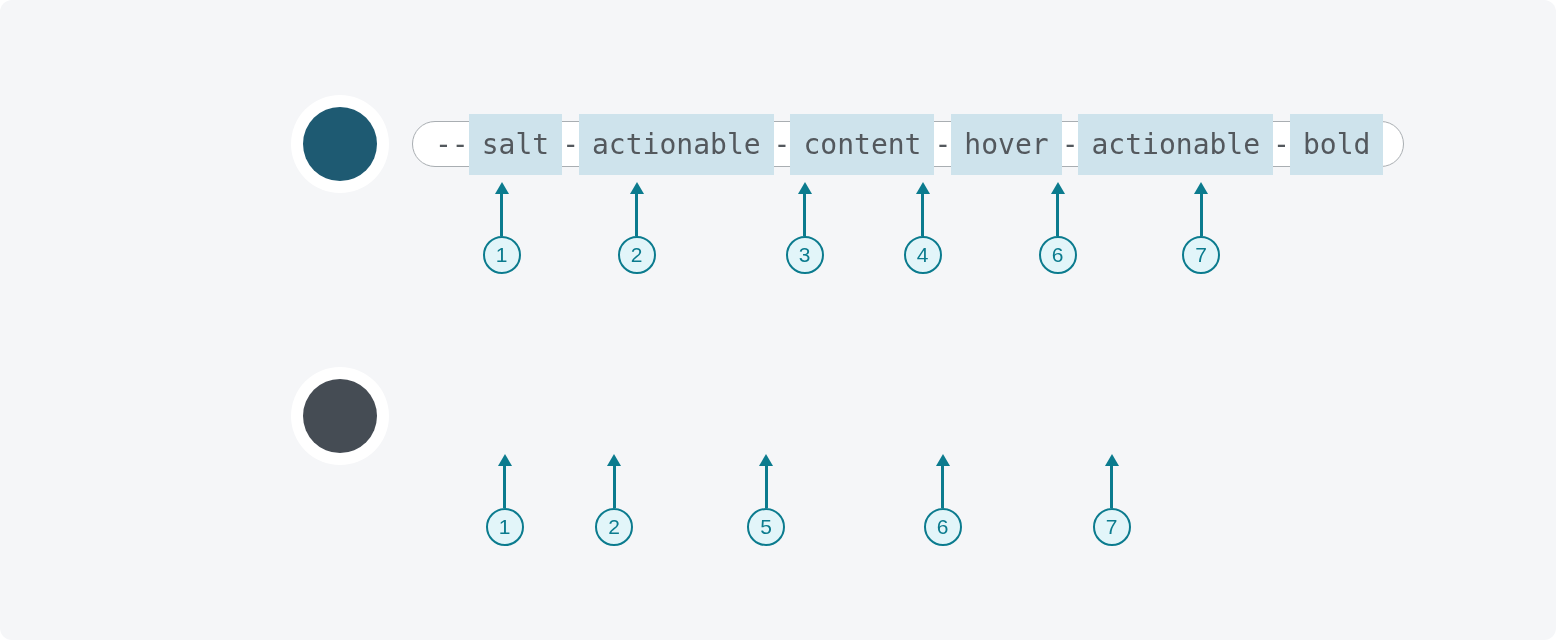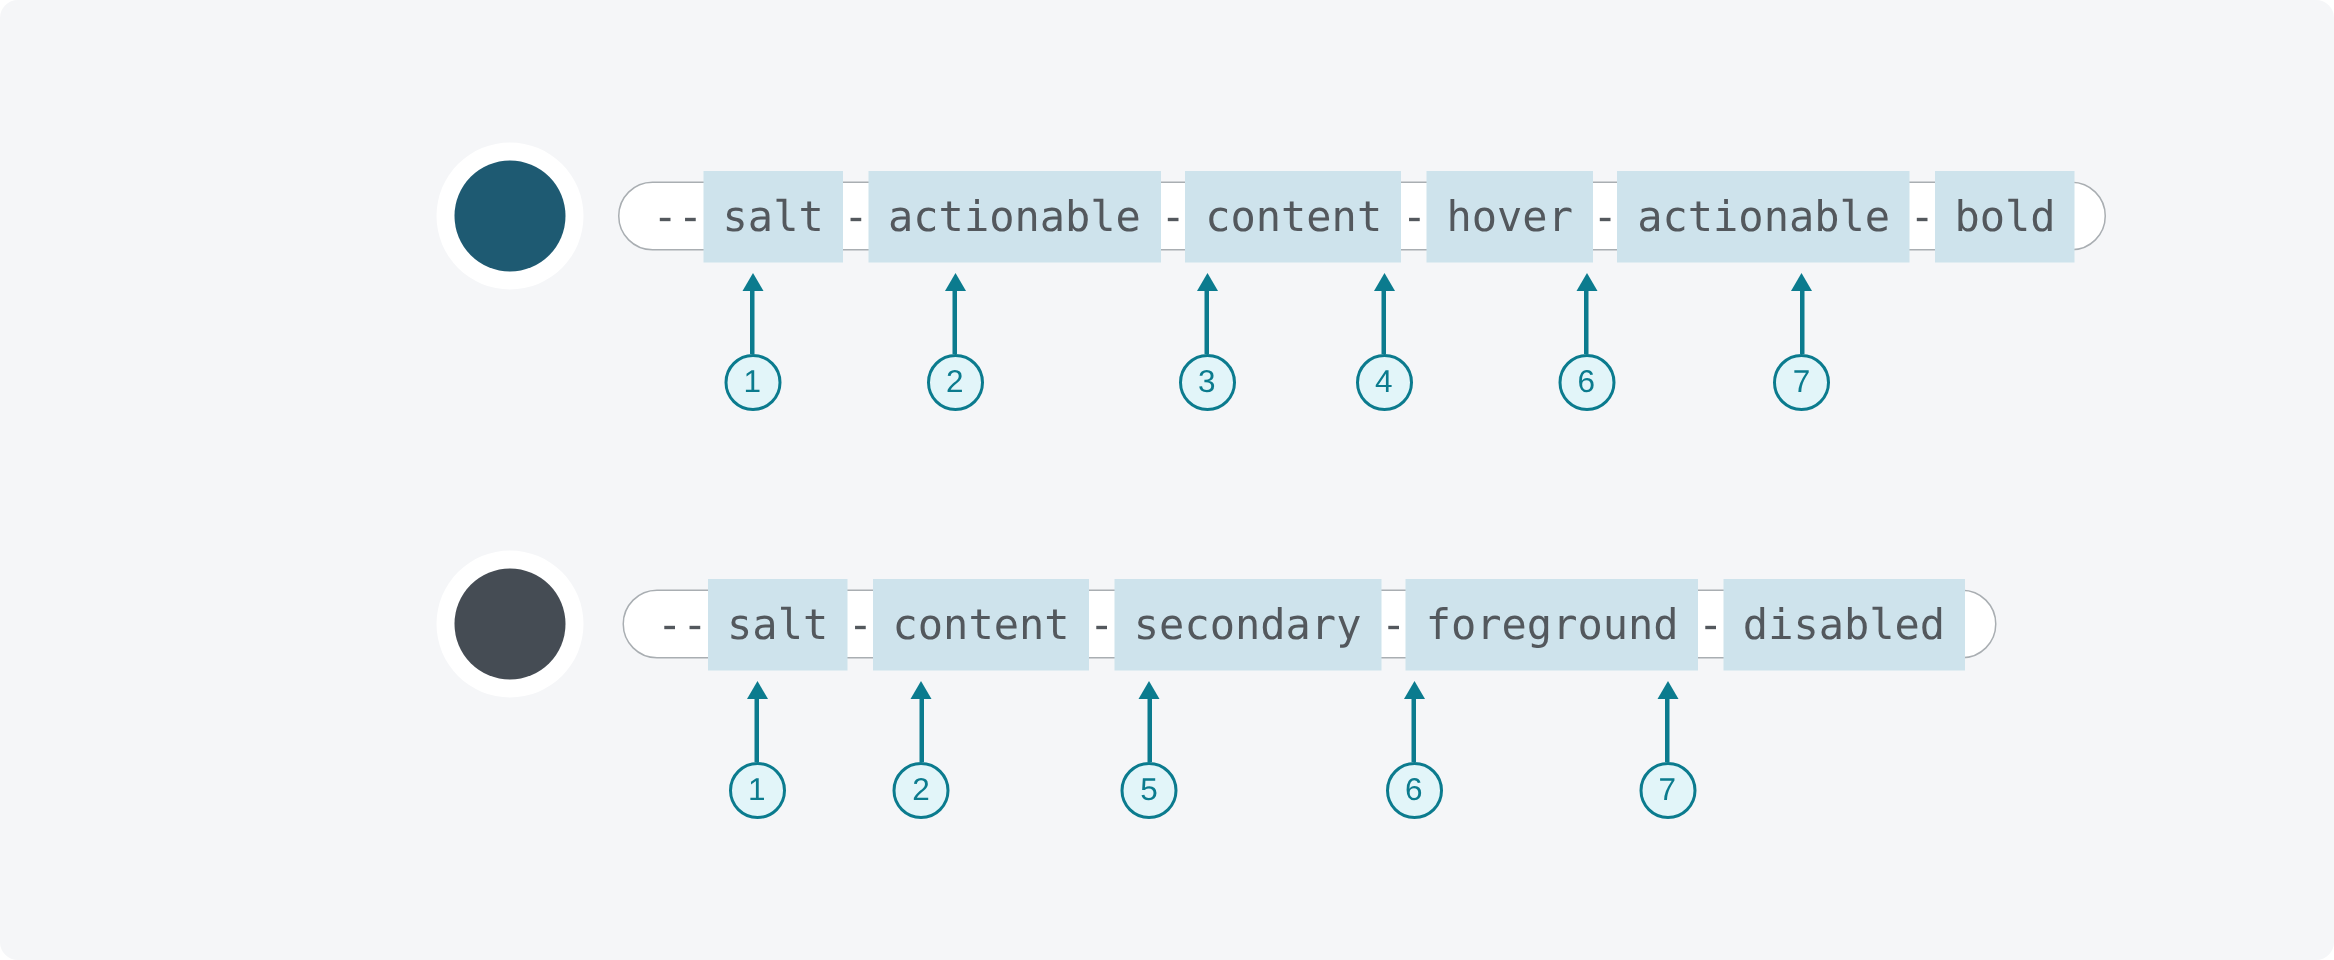--- a/index.html
+++ b/index.html
@@ -112,21 +112,20 @@
         <div class="badge">6</div>
       </div>
       <div class="callout" style="left: 1201px; top: 182px;">
         <div class="arrow-head"></div>
         <div class="arrow-line"></div>
         <div class="badge">7</div>
       </div>
     </div>
   <div class="row-layer">
       <div class="swatch" style="background: rgb(69, 76, 84); left: 303px; top: 379px;"></div>
-      <div class="pill" style="left: 415px; top: 393px;"><span>--</span><span class="seg">salt</span><span>-</span><span class="seg">content</span><span>-</span><span class="seg">secondary</span><span>-</span><span class="seg">foreground</span><span>-</span><span class="seg">disabled</span></div>
       <div class="callout" style="left: 504.5px; top: 454px;">
         <div class="arrow-head"></div>
         <div class="arrow-line"></div>
         <div class="badge">1</div>
       </div>
       <div class="callout" style="left: 614px; top: 454px;">
         <div class="arrow-head"></div>
         <div class="arrow-line"></div>
         <div class="badge">2</div>
       </div>

